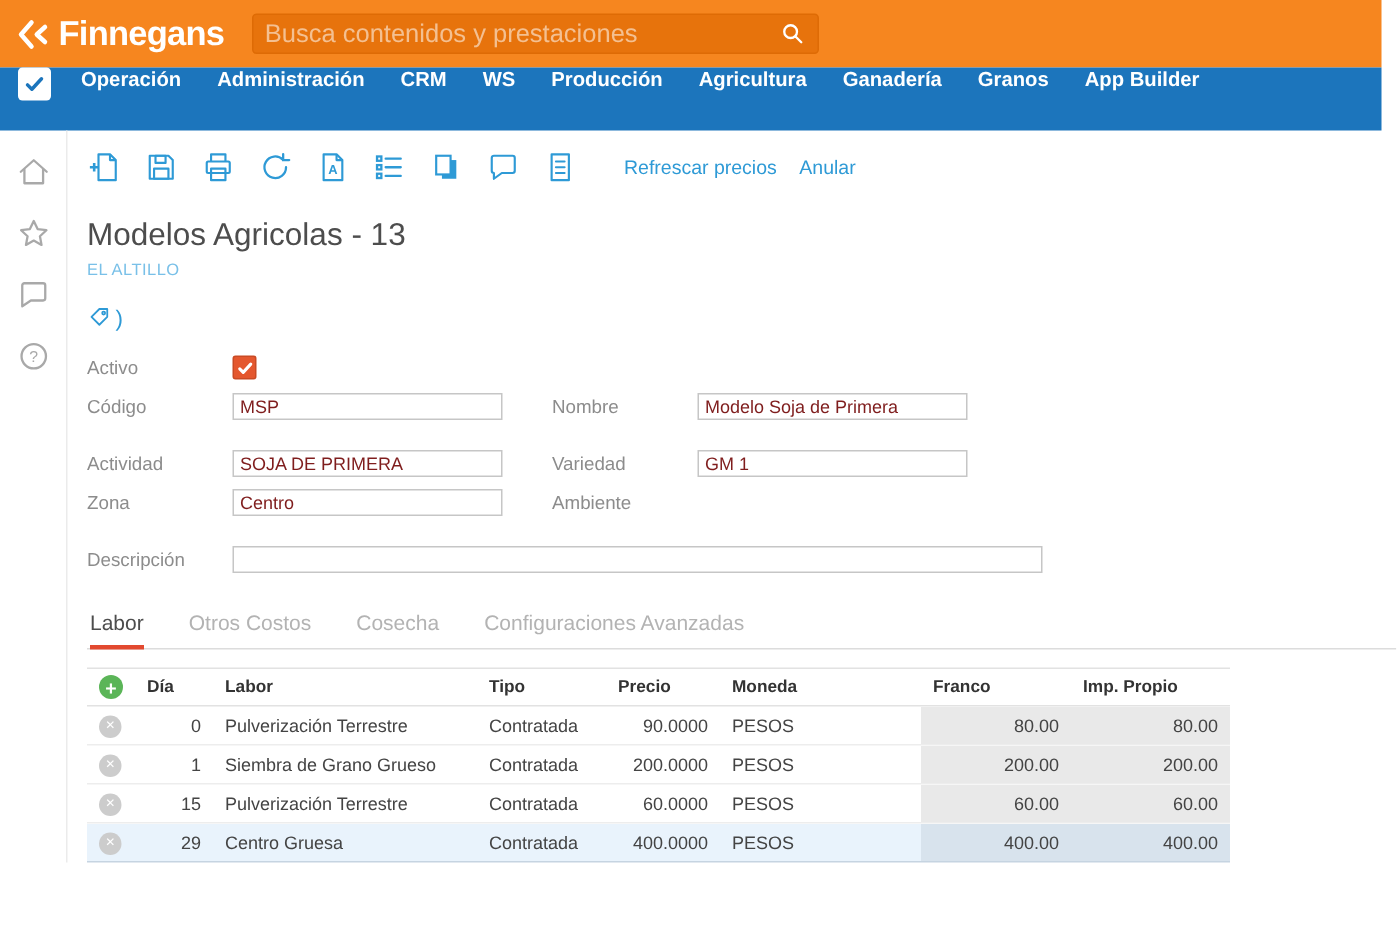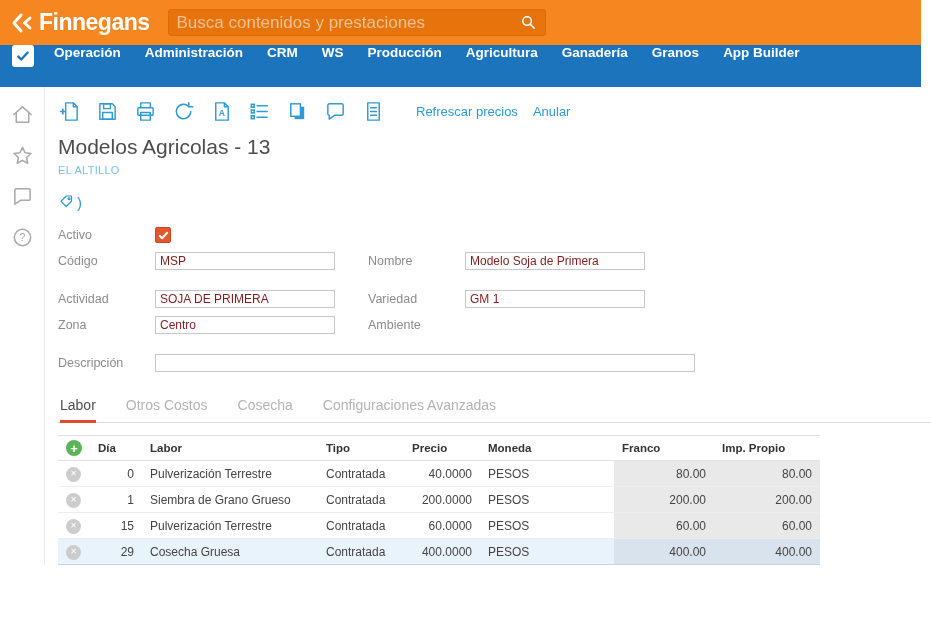--- a/index.html
+++ b/index.html
@@ -24,21 +24,21 @@
   .body-row { display:flex; width:931px; }
   .sidebar { width:45px; border-right:1px solid #EBEBEB; padding-top:16px; display:flex; flex-direction:column; align-items:center; gap:18px; min-height:440px; }
   .side-icon { width:23px; height:23px; color:#A9A9A9; cursor:pointer; display:inline-flex; }
   .content { flex:1; padding-left:13px; }
 
   .toolbar { display:flex; align-items:center; height:48px; gap:15px; }
   .tool-icon { width:23px; height:23px; color:#2E9AD6; cursor:pointer; display:inline-flex; }
   .tool-link { color:#2E9AD6; font-size:13px; text-decoration:none; cursor:pointer; white-space:nowrap; }
   .tool-link.first { margin-left:16px; }
 
-  .page-title { font-size:21px; font-weight:normal; color:#4D4D4D; }
+  .page-title { font-size:21px; font-weight:normal; color:#4D4D4D; margin-top:10px; }
   .subtitle { display:inline-block; margin-top:5px; color:#79C0E8; font-size:11px; letter-spacing:0.3px; text-decoration:none; cursor:pointer; }
   .tag-row { margin-top:15px; color:#2E9AD6; display:flex; align-items:center; gap:1px; font-size:15px; }
   .tag-icon { width:18px; height:18px; display:inline-flex; cursor:pointer; }
 
   .form { margin-top:14px; font-size:12.5px; color:#8C8C8C; }
   .form-row { display:flex; align-items:center; height:20px; margin-bottom:6px; }
   .flabel { width:97px; }
   .flabel.second { width:97px; margin-left:33px; }
   .tinput { width:180px; height:18px; border:1px solid #C6C6C6; font-size:12px; padding:0 4px; color:#7f1d1d; font-family:inherit; outline:none; background:#fff; }
   .tinput.wide { width:540px; }
@@ -281,21 +281,21 @@
             <th class="num">Franco</th>
             <th class="num">Imp. Propio</th>
           </tr>
         </thead>
         <tbody>
           <tr>
             <td><span class="xbtn"></span></td>
             <td class="num">0</td>
             <td>Pulverización Terrestre</td>
             <td>Contratada</td>
-            <td class="num">40.0000</td>
+            <td class="num">90.0000</td>
             <td>PESOS</td>
             <td class="num shade">80.00</td>
             <td class="num shade">80.00</td>
           </tr>
           <tr>
             <td><span class="xbtn"></span></td>
             <td class="num">1</td>
             <td>Siembra de Grano Grueso</td>
             <td>Contratada</td>
             <td class="num">200.0000</td>
@@ -309,21 +309,21 @@
             <td>Pulverización Terrestre</td>
             <td>Contratada</td>
             <td class="num">60.0000</td>
             <td>PESOS</td>
             <td class="num shade">60.00</td>
             <td class="num shade">60.00</td>
           </tr>
           <tr class="selected">
             <td><span class="xbtn"></span></td>
             <td class="num">29</td>
-            <td>Cosecha Gruesa</td>
+            <td>Centro Gruesa</td>
             <td>Contratada</td>
             <td class="num">400.0000</td>
             <td>PESOS</td>
             <td class="num shade">400.00</td>
             <td class="num shade">400.00</td>
           </tr>
         </tbody>
       </table>
 
     </main>

